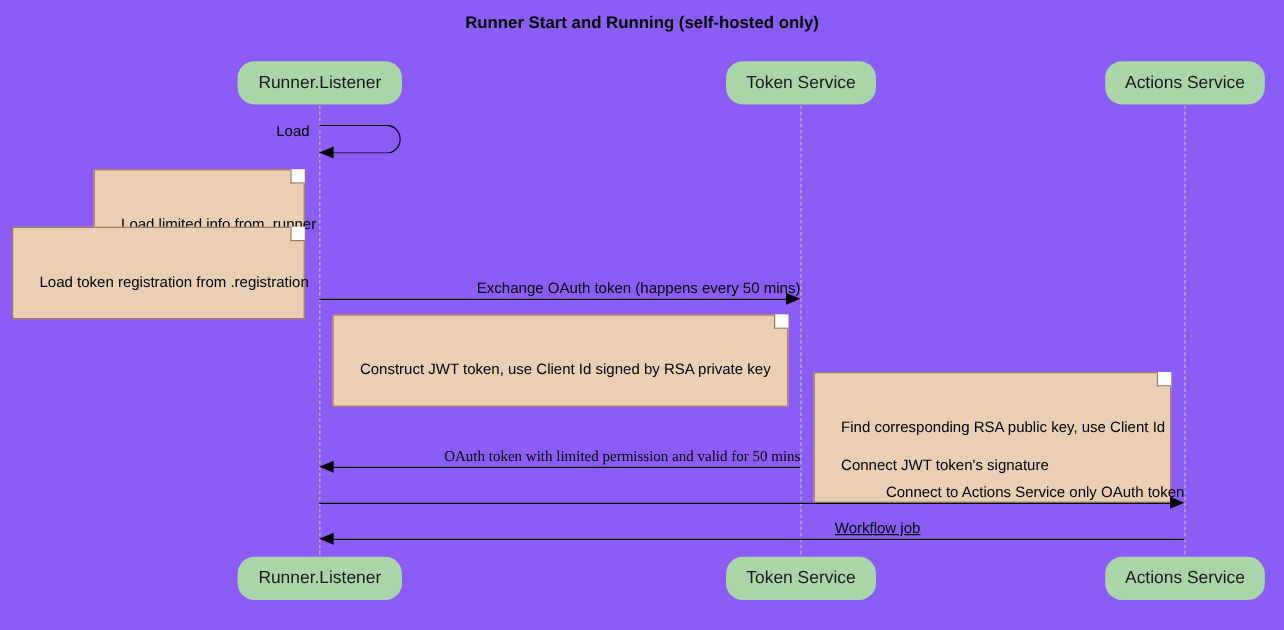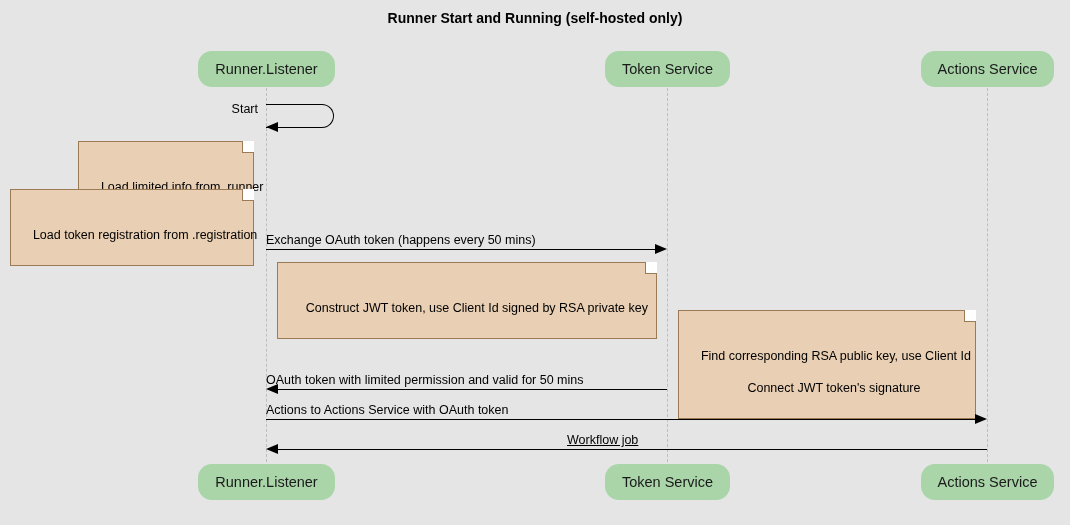--- a/index.html
+++ b/index.html
@@ -12,21 +12,21 @@
     width: 1070px;
     height: 525px;
     font-family: "Liberation Sans", sans-serif;
     color: #000000;
     overflow: hidden;
   }
   #canvas {
     position: relative;
     width: 1070px;
     height: 525px;
-    background: #e5e5e5;
+    background: #8b5cf6;
   }
 
   
   .diagram-title {
     position: absolute;
     left: 0;
     top: 10px;
     width: 1070px;
     text-align: center;
     font-size: 14px;
@@ -87,21 +87,21 @@
   .msg-line {
     position: absolute;
     height: 0;
     border-top: 1.4px solid #000000;
   }
   .msg-label {
     position: absolute;
     font-size: 12.5px;
     color: #000000;
     white-space: nowrap;
-    text-align: left;
+    text-align: right;
   }
   .arrow-head {
     position: absolute;
     width: 0;
     height: 0;
     border-top: 5.5px solid transparent;
     border-bottom: 5.5px solid transparent;
   }
   .arrow-right { border-left: 12px solid #000000; }
   .arrow-left  { border-right: 12px solid #000000; }
@@ -133,52 +133,52 @@
   <div class="participant" style="left:921px; top:51px; width:133px;">Actions Service</div>
 
   <div class="participant" style="left:198px; top:464px; width:137px;">Runner.Listener</div>
 
   <div class="participant" style="left:605px; top:464px; width:125px;">Token Service</div>
 
   <div class="participant" style="left:921px; top:464px; width:133px;">Actions Service</div>
 
   <div class="self-loop" style="left:266px; top:104px; width:68px; height:24px;"></div>
   <div class="arrow-head arrow-left" style="left:266px; top:122px;"></div>
-  <div class="msg-label" style="left:160px; top:102px; width:98px; text-align:right;">Start</div>
+  <div class="msg-label" style="left:160px; top:102px; width:98px; text-align:right;">Load</div>
 
   <div class="note" style="left:78px; top:141px; width:176px;">
     <span class="fold"></span>
     <span>Load limited info from .runner</span>
   </div>
 
   <div class="note" style="left:10px; top:189px; width:244px;">
     <span class="fold"></span>
     <span>Load token registration from .registration</span>
   </div>
 
   <div class="msg-line" style="left:266px; top:249px; width:389px;"></div>
   <div class="arrow-head arrow-right" style="left:655px; top:243.5px;"></div>
   <div class="msg-label" style="left:266px; top:233px; width:401px;">Exchange OAuth token (happens every 50 mins)</div>
 
-  <div class="note" style="left:277px; top:262px; width:380px;text-align:right;">
+  <div class="note" style="left:277px; top:262px; width:380px;">
     <span class="fold"></span>
     <span>Construct JWT token, use Client Id signed by RSA private key</span>
   </div>
 
-  <div class="note" style="left:678px; top:310px; width:298px;text-align:center;">
+  <div class="note" style="left:678px; top:310px; width:298px;">
     <span class="fold"></span>
     <span>Find corresponding RSA public key, use Client Id</span><br>
     <span>Connect JWT token's signature</span>
   </div>
 
   <div class="msg-line" style="left:278px; top:389px; width:389px;"></div>
   <div class="arrow-head arrow-left" style="left:266px; top:383.5px;"></div>
-  <div class="msg-label" style="left:266px; top:373px; width:401px;">OAuth token with limited permission and valid for 50 mins</div>
+  <div class="msg-label" style="left:266px; top:373px; width:401px;font-family:Liberation Serif, serif;">OAuth token with limited permission and valid for 50 mins</div>
 
   <div class="msg-line" style="left:266px; top:419px; width:709px;"></div>
   <div class="arrow-head arrow-right" style="left:975px; top:413.5px;"></div>
-  <div class="msg-label" style="left:266px; top:403px; width:721px;">Actions to Actions Service with OAuth token</div>
+  <div class="msg-label" style="left:266px; top:403px; width:721px;">Connect to Actions Service only OAuth token</div>
 
   <div class="msg-line" style="left:278px; top:449px; width:709px;"></div>
   <div class="arrow-head arrow-left" style="left:266px; top:443.5px;"></div>
   <div class="msg-label" style="left:567px; top:433px; width:200px;text-decoration:underline;">Workflow job</div>
 
 </div>
 
 </body></html>

